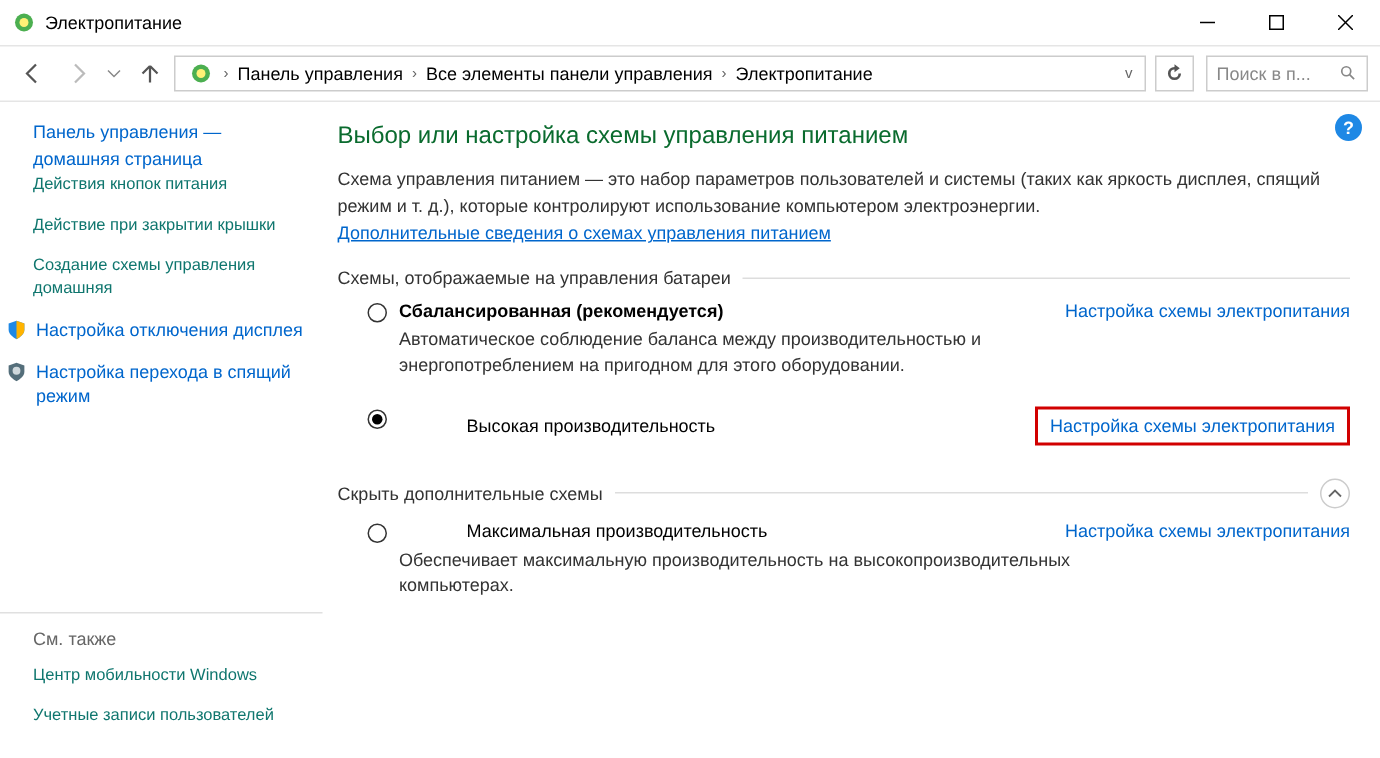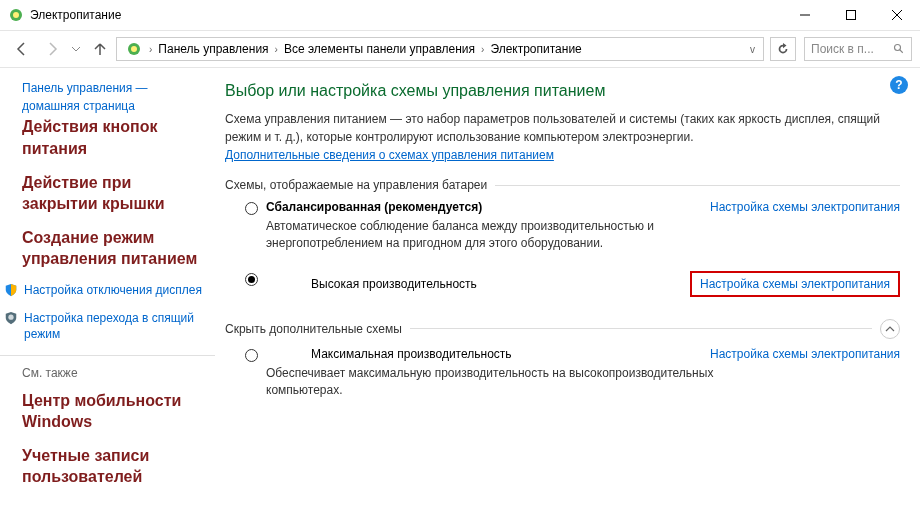--- a/index.html
+++ b/index.html
@@ -14,21 +14,21 @@
   .addr-icon { width: 18px; height: 18px; margin: 0 4px; display:flex; align-items:center; justify-content:center;}
   .breadcrumbs { flex: 1; display: flex; align-items: center; height: 24px; border: 1px solid #ccc; padding: 0 4px; gap: 2px; }
   .bc-item { font-size: 12px; color: #000; padding: 0 4px; white-space: nowrap; }
   .bc-sep { color: #666; font-size: 10px; }
   .bc-chevron { color: #666; font-size: 10px; margin-left: auto; padding-right:4px; }
   .refresh-btn { width: 26px; height: 24px; border: 1px solid #ccc; margin-left: 4px; display: flex; align-items: center; justify-content: center; }
   .search-box { width: 108px; height: 24px; border: 1px solid #ccc; margin-left: 6px; display: flex; align-items: center; padding: 0 6px; color: #888; }
   .search-box .s-text { flex:1; font-size:12px; white-space:nowrap; overflow:hidden; text-overflow:ellipsis;}
   .content { display: flex; height: calc(505px - 30px - 38px); }
   .sidebar { width: 215px; padding: 12px 10px 12px 22px; display:flex; flex-direction:column; position:relative;}
-  .sidebar .side-link { color: #7f1d1d; font-size: 16px; margin-bottom: 12px; cursor: pointer; line-height: 1.35; font-weight: bold; }
+  .sidebar .side-link { color: #0f766e; font-size: 11px; margin-bottom: 12px; cursor: pointer; line-height: 1.35; }
   .sidebar .side-title { color: #0066cc; font-size: 12px; margin-bottom: 2px; line-height:1.35; }
   .sidebar .side-title.with-mb { margin-bottom: 2px;}
   .sidebar .side-icon-row { display:flex; align-items:flex-start; gap:6px; margin-left:-18px; margin-bottom:12px;}
   .sidebar .side-icon-row .si { width:14px; height:14px; margin-top:1px; flex-shrink:0; display:flex; align-items:center; justify-content:center;}
   .sidebar .side-icon-row .txt { color:#0066cc; line-height:1.35;}
   .sidebar .divider { border-top:1px solid #e0e0e0; margin: 0 -10px 10px -22px; }
   .sidebar .see-also { color:#666; font-size:12px; margin-bottom:10px; }
   .sidebar-bottom { margin-top:auto; padding-bottom:8px;}
   .main { flex:1; padding: 14px 20px 10px 10px; position:relative; }
   .help-icon { position:absolute; top:8px; right:12px; width:18px; height:18px; border-radius:50%; background:#1e88e5; color:#fff; font-size:12px; font-weight:bold; display:flex; align-items:center; justify-content:center; }
@@ -131,21 +131,21 @@
 </div>
 
 <div class="content">
 
   <div class="sidebar">
     <div class="side-title">Панель управления —</div>
     <div class="side-title with-mb">домашняя страница</div>
 
     <div class="side-link">Действия кнопок питания</div>
     <div class="side-link">Действие при закрытии крышки</div>
-    <div class="side-link">Создание режим управления питанием</div>
+    <div class="side-link">Создание схемы управления домашняя</div>
 
     <div class="side-icon-row">
       <span class="si">
         <svg width="14" height="14" viewBox="0 0 16 16">
             <path d="M8 1 L14 3 L14 8 C14 12 8 15 8 15 C8 15 2 12 2 8 L2 3 Z" fill="#1e88e5"></path>
             <path d="M8 1 L14 3 L14 8 C14 12 8 15 8 15 Z" fill="#ffb300"></path>
           </svg>
       </span>
       <span class="txt">Настройка отключения дисплея</span>
     </div>
@@ -157,21 +157,21 @@
             <circle cx="8" cy="7" r="3" fill="#cfd8dc"></circle>
           </svg>
       </span>
       <span class="txt">Настройка перехода в спящий режим</span>
     </div>
 
     <div class="sidebar-bottom">
       <div class="divider"></div>
       <div class="see-also">См. также</div>
       <div class="side-link">Центр мобильности Windows</div>
-      <div class="side-link" style="margin-bottom:12px">Учетные записи пользователей</div>
+      <div class="side-link" style="margin-bottom:0">Учетные записи пользователей</div>
     </div>
   </div>
 
   <div class="main">
     <div class="help-icon">?</div>
 
     <h1>Выбор или настройка схемы управления питанием</h1>
     <div class="desc">Схема управления питанием — это набор параметров пользователей и системы (таких как яркость дисплея, спящий режим и т. д.), которые контролируют использование компьютером электроэнергии.</div>
     <span class="link">Дополнительные сведения о схемах управления питанием</span>
 

